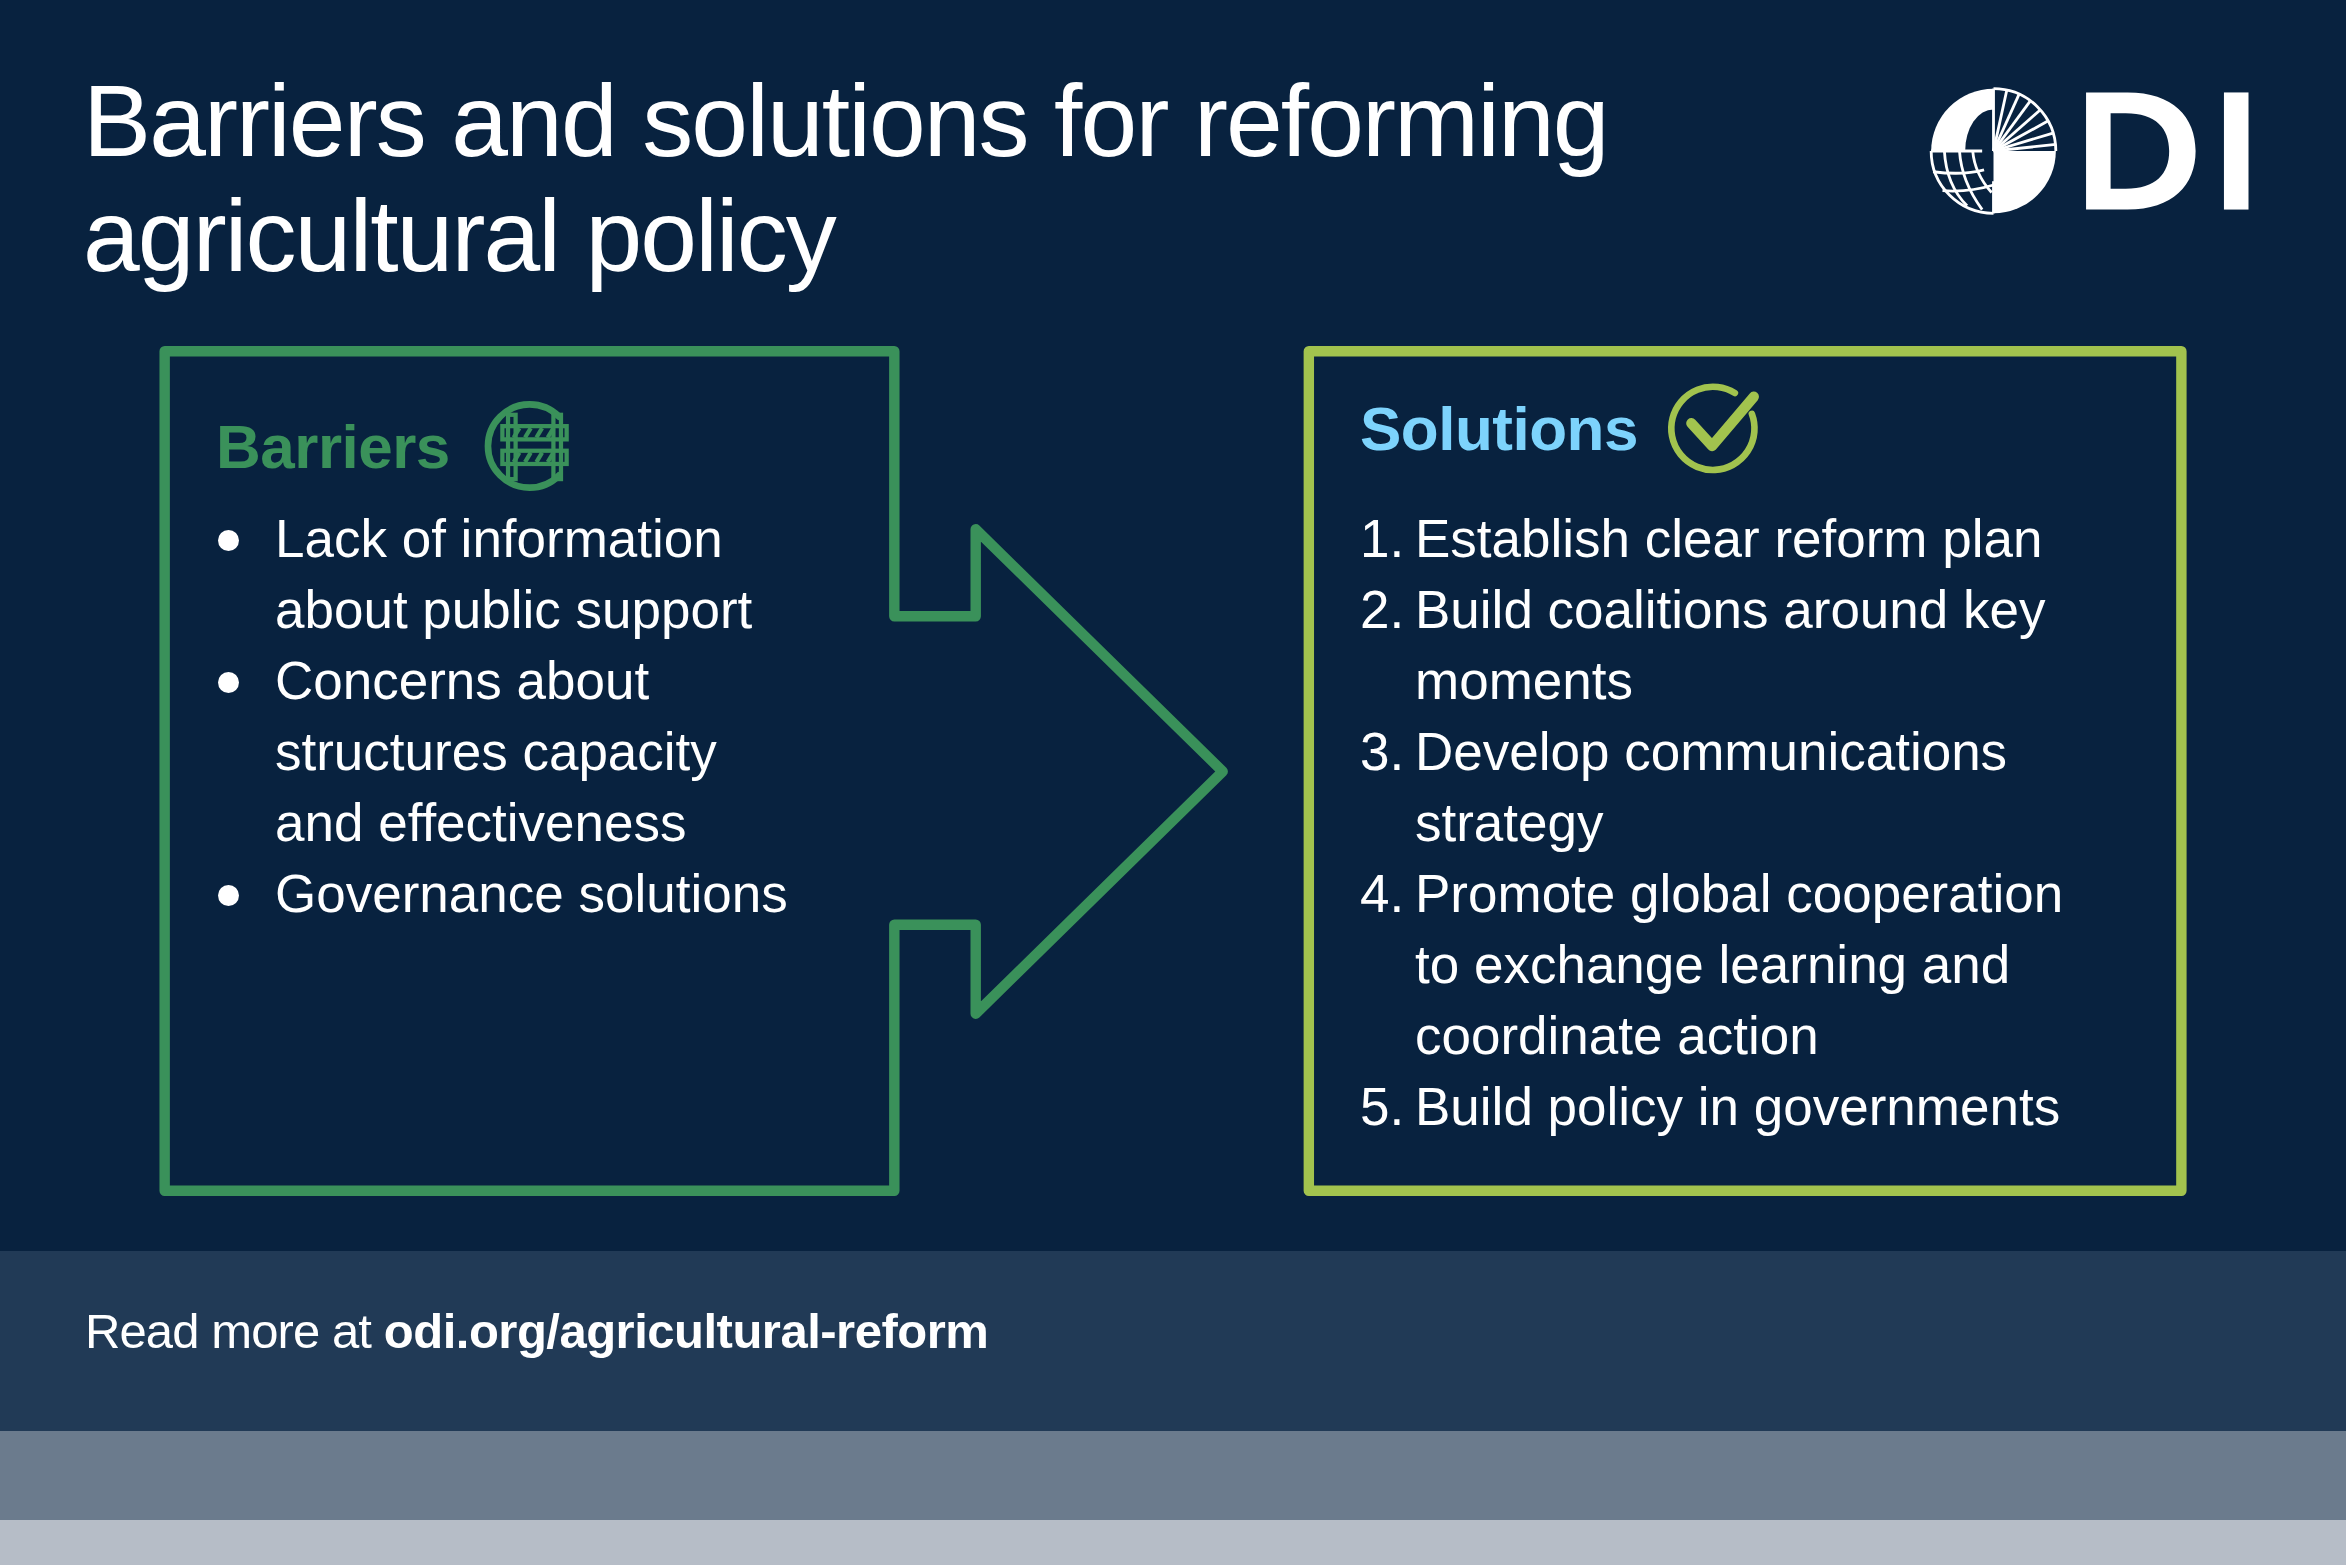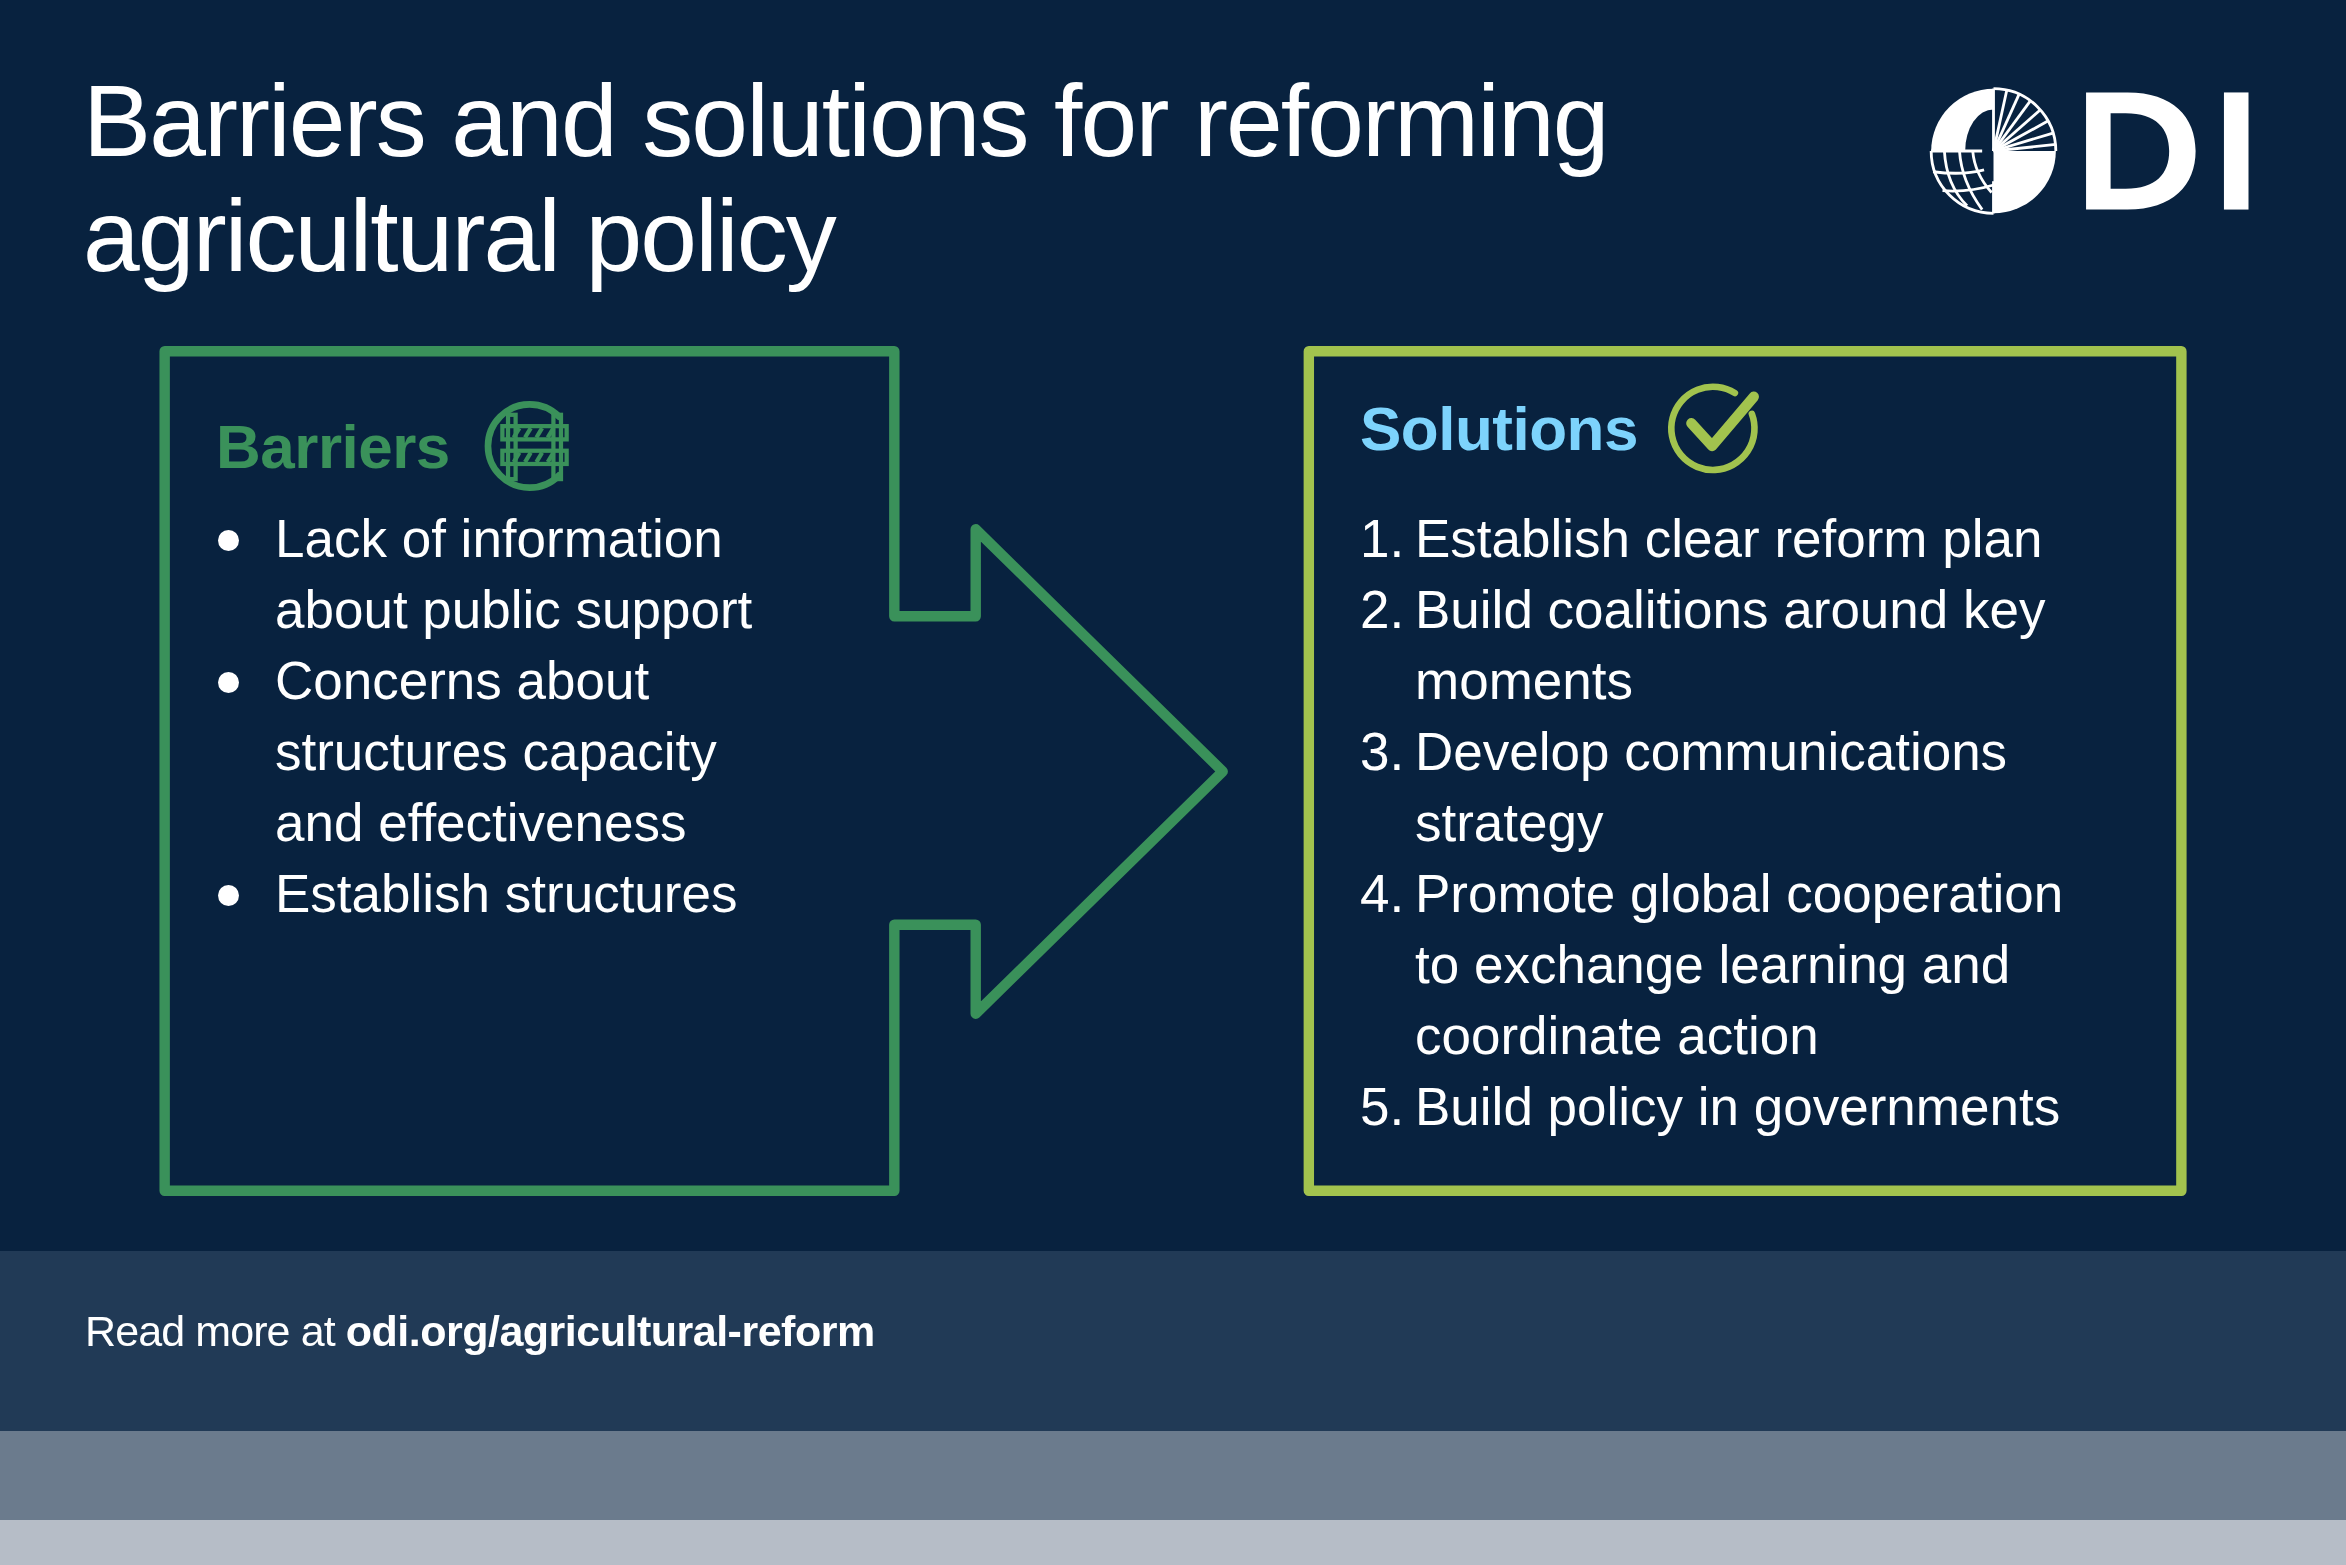--- a/index.html
+++ b/index.html
@@ -36,21 +36,21 @@
     .solutions-list { left: 1360px; top: 503px; width: 795px; }
     .solutions-list li { display: flex; }
     .solutions-list li .num { flex: 0 0 auto; width: 55px; }
     .solutions-list li .txt { flex: 1 1 auto; }
     .band {
       position: absolute; left: 0; top: 1251px; width: 2347px; height: 180px;
       background: #213a56;
     }
     .band-text {
       position: absolute; left: 85px; top: 1298px;
-      font-size: 43px; line-height: 66px; color: #ffffff; white-space: nowrap;
+      font-size: 49px; line-height: 66px; color: #ffffff; white-space: nowrap;
     }
     .band-text .lead { font-weight: 300; letter-spacing: -0.9px; }
     .band-text .link { font-weight: 700; letter-spacing: -0.5px; }
     .stripe-mid { position: absolute; left: 0; top: 1431px; width: 2347px; height: 89px; background: #6b7b8d; }
     .stripe-light { position: absolute; left: 0; top: 1520px; width: 2347px; height: 45px; background: #b6bdc7; }
   </style>
 </head>
 <body>
 
 <h1 class="title">
@@ -130,21 +130,21 @@
     <span>about public support</span>
   </li>
   <li>
     <span class="bullet"></span>
     <span>Concerns about</span><br>
     <span>structures capacity</span><br>
     <span>and effectiveness</span>
   </li>
   <li>
     <span class="bullet"></span>
-    <span>Establish structures</span>
+    <span>Governance solutions</span>
   </li>
 </ul>
 
 <div class="panel-head solutions-head">
   <span>Solutions</span>
   <svg class="head-icon" viewBox="0 0 110 110" xmlns="http://www.w3.org/2000/svg">
     <path d="M94 40 A44 44 0 1 1 76 18" fill="none" stroke="#a2c34e" stroke-width="7" stroke-linecap="round"></path>
     <path d="M30 50 L52 74 L96 22" fill="none" stroke="#a2c34e" stroke-width="11" stroke-linecap="round" stroke-linejoin="round"></path>
   </svg>
 </div>

